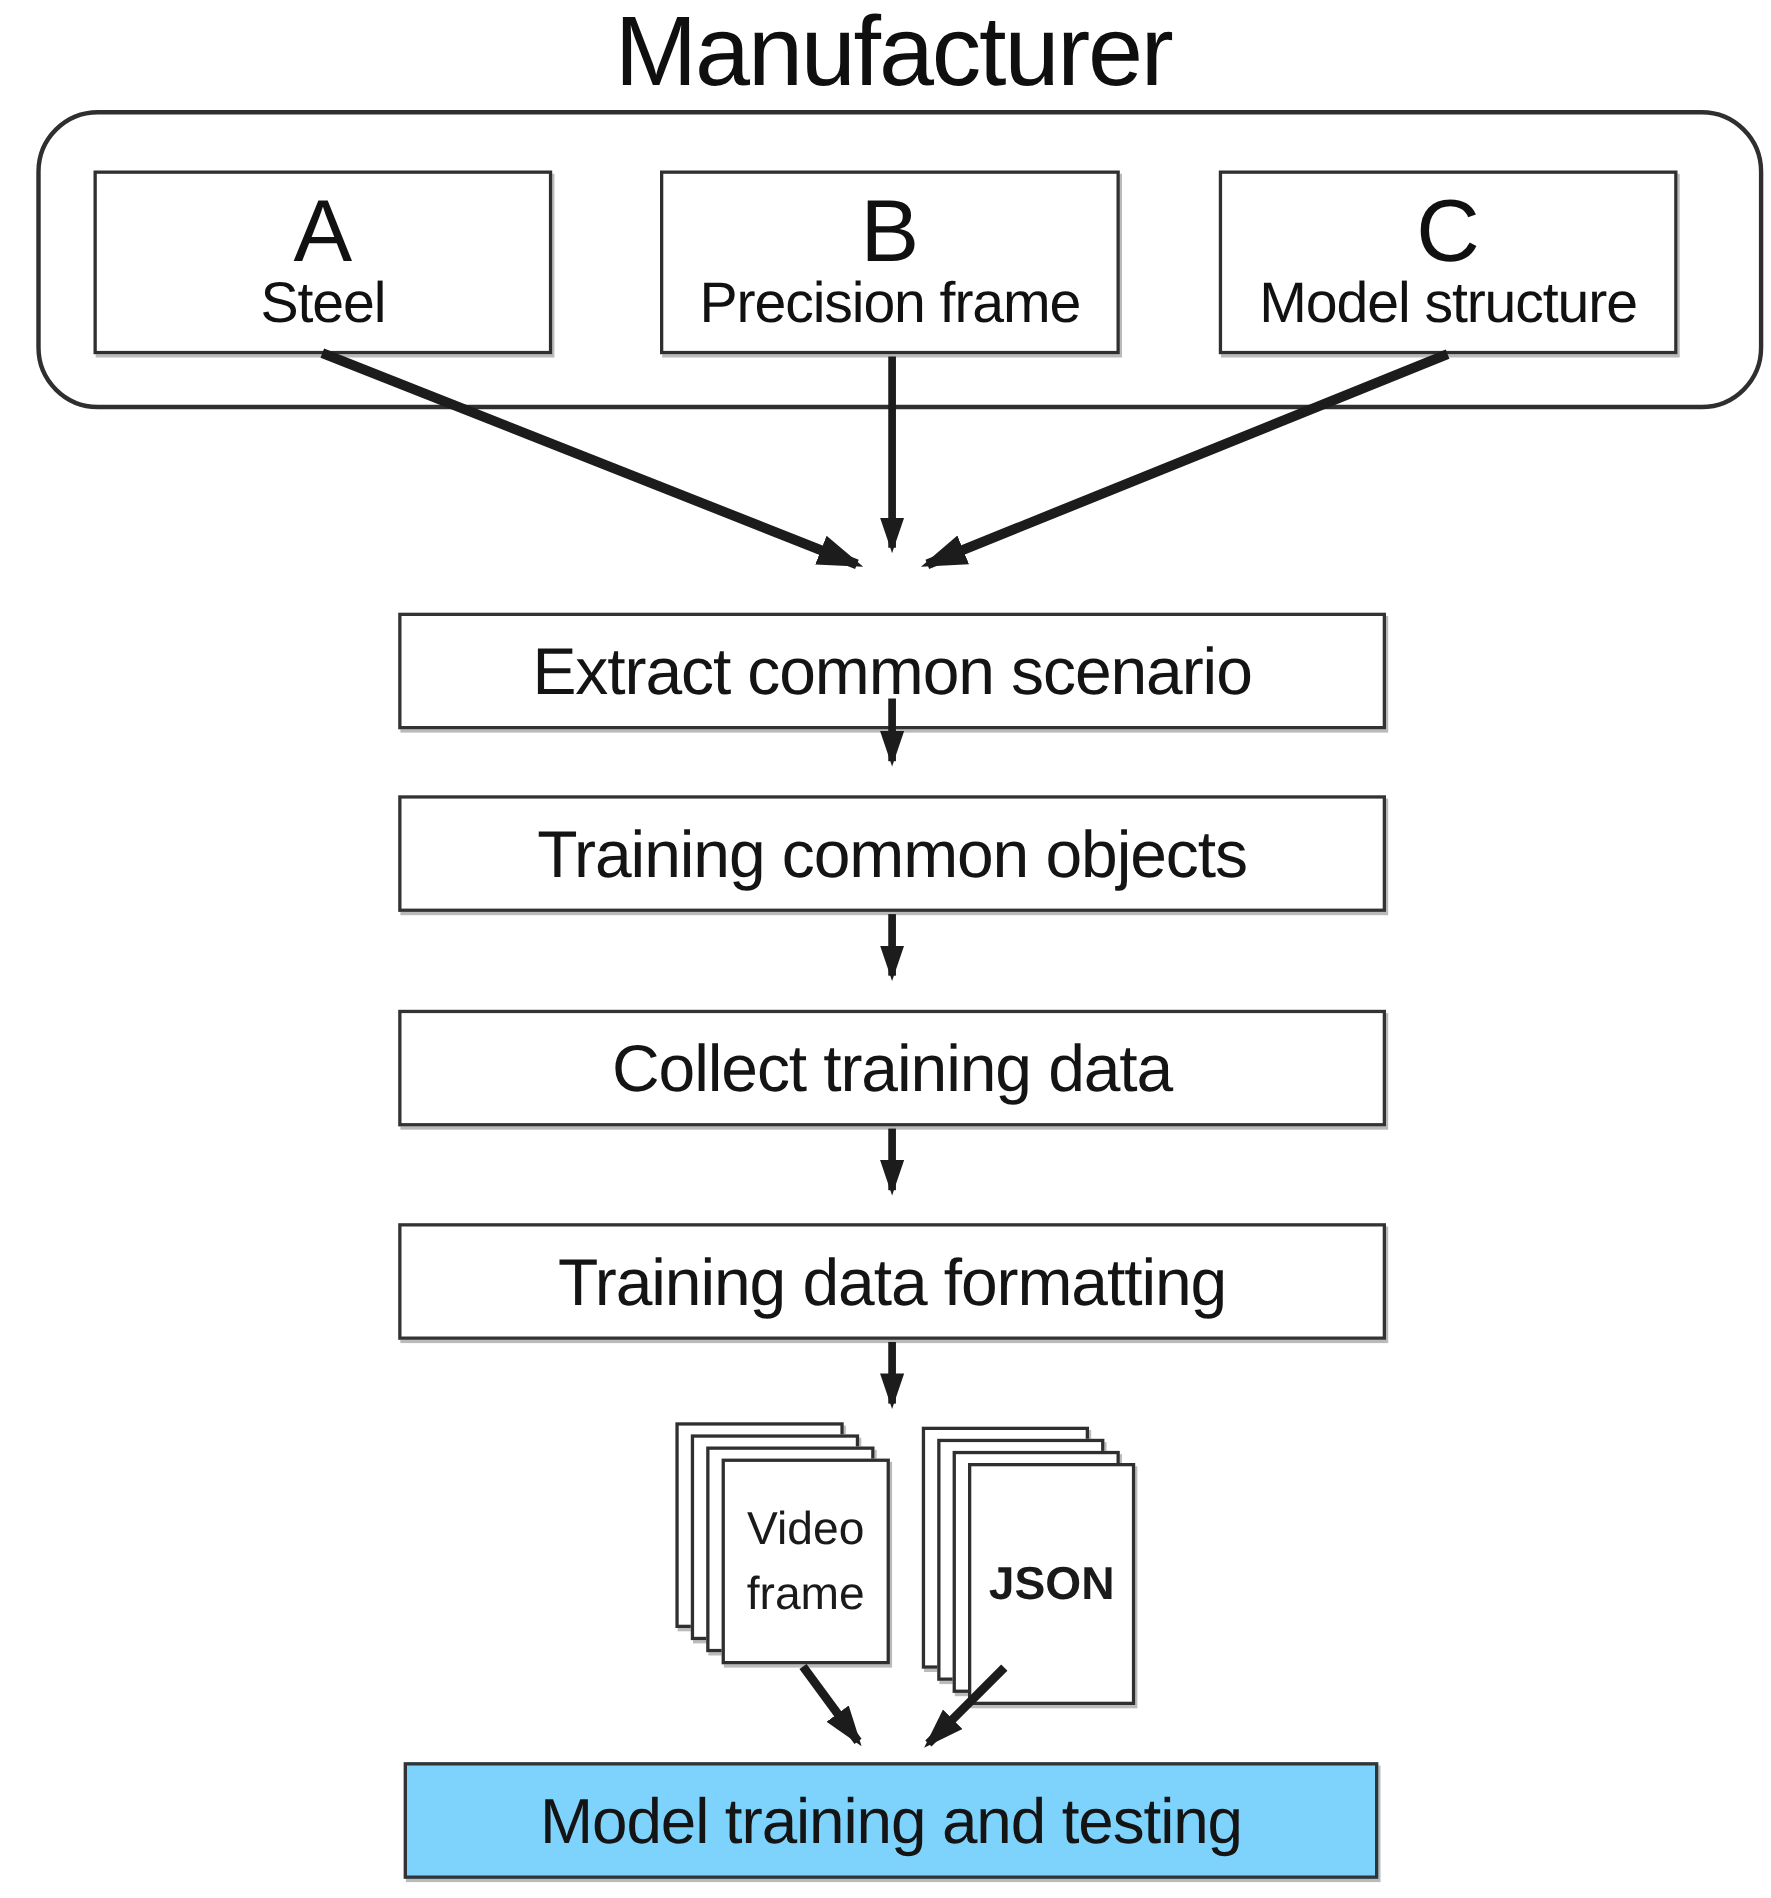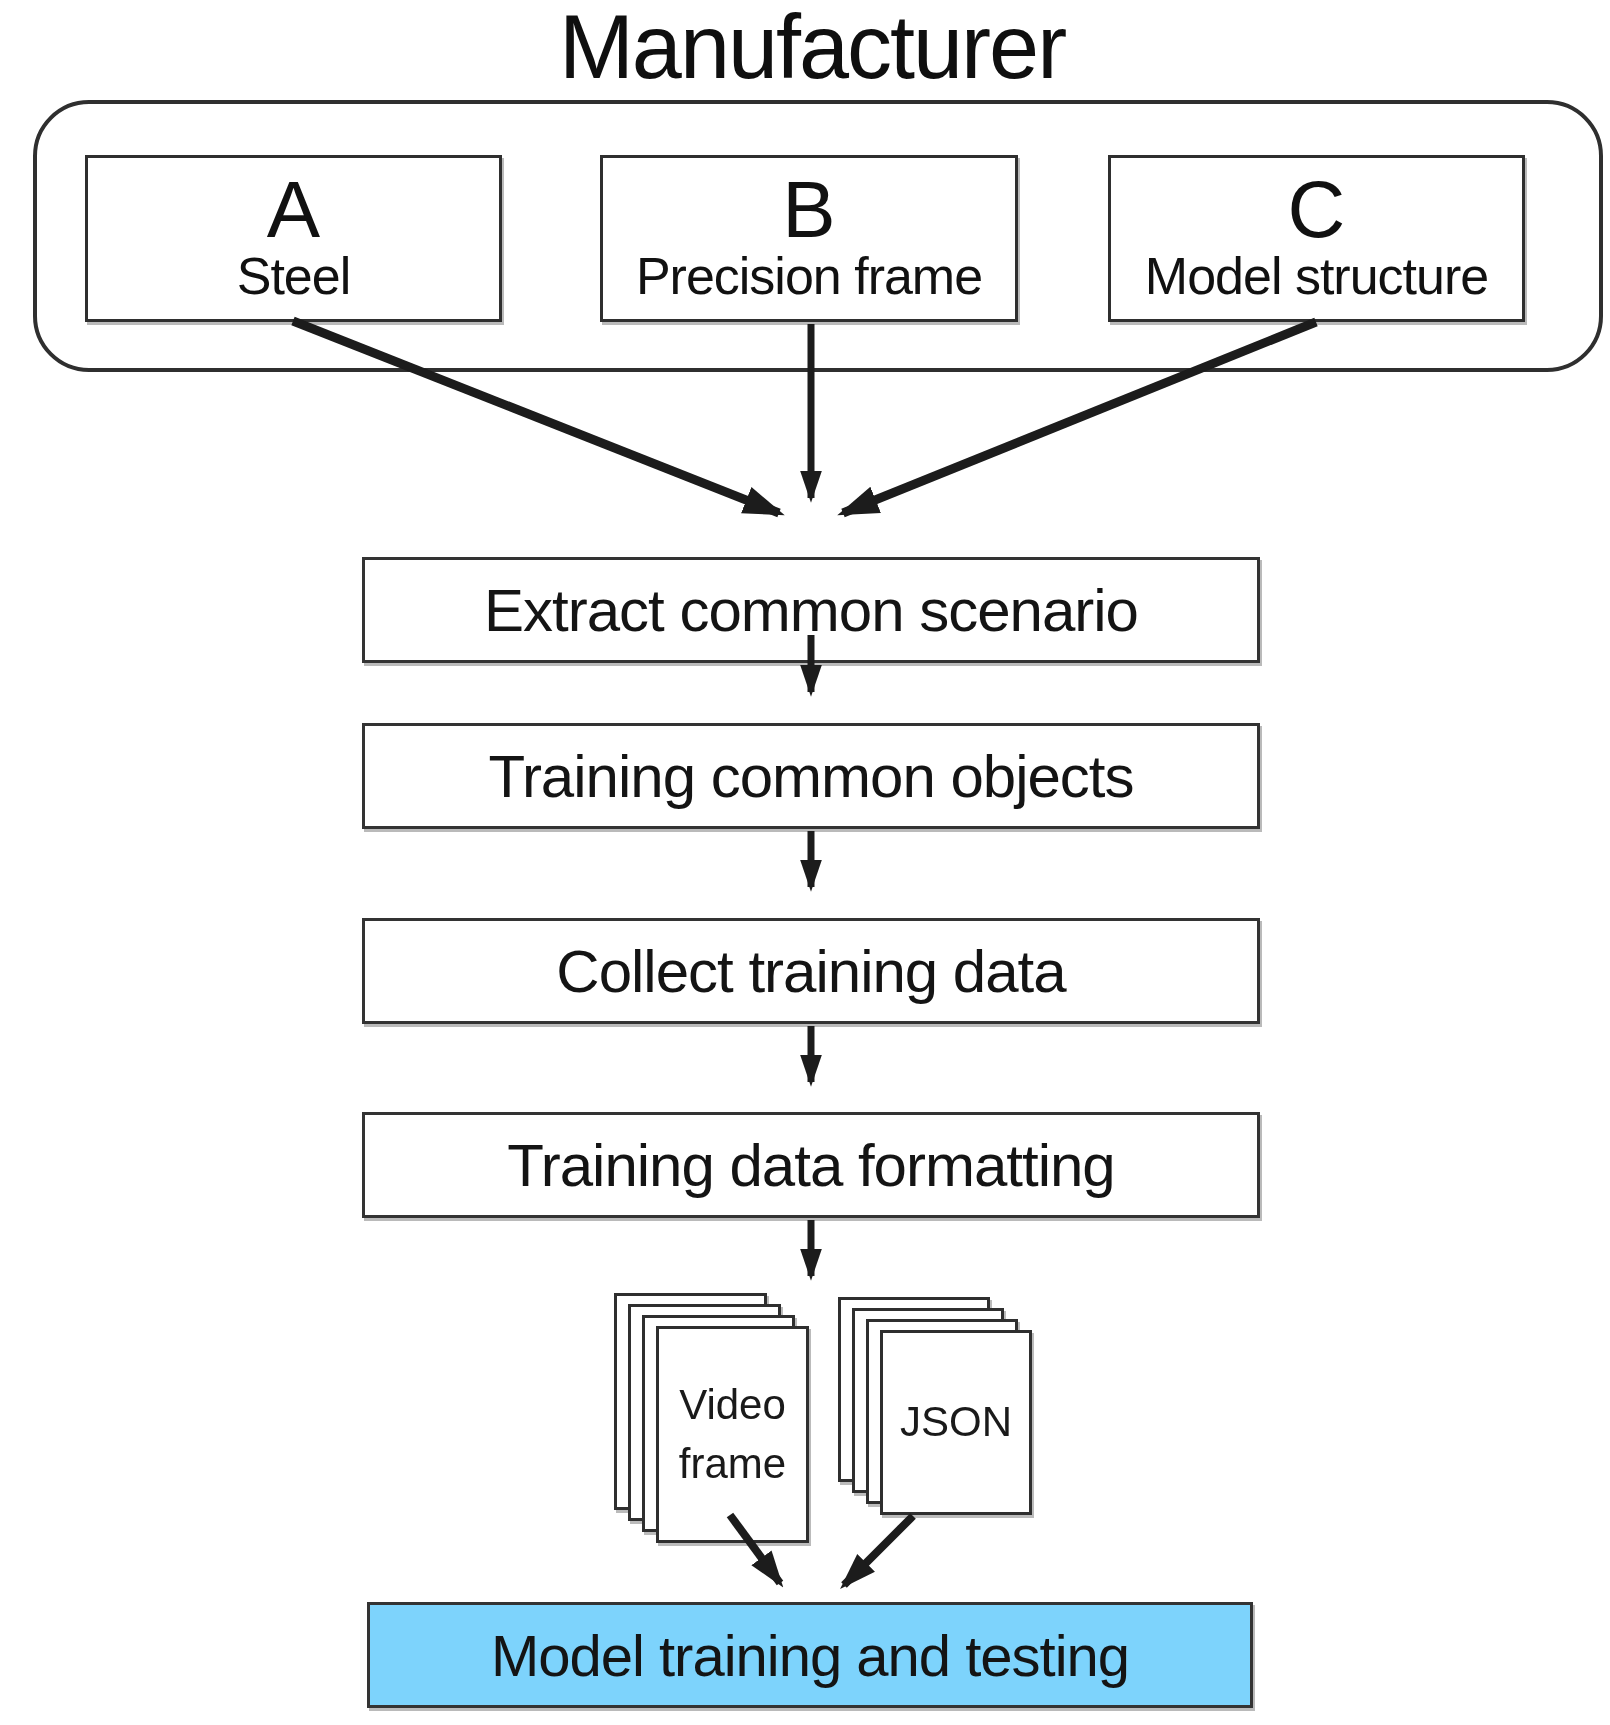--- a/index.html
+++ b/index.html
@@ -47,22 +47,22 @@
     font-size:58px;letter-spacing:-1px;color:#141414;white-space:nowrap;
   }
 
   .stack{position:absolute;}
   .stack-video{left:614px;top:1293px;width:196px;height:220px;}
   .stack-json{left:838px;top:1297px;width:195px;height:218px;}
   .page{
     position:absolute;background:#ffffff;border:3px solid #2f2f2f;box-sizing:border-box;
     box-shadow:2px 3px 0 rgba(120,120,120,0.5);
   }
-  .stack-video .page{width:153px;height:217px;}
-  .stack-json .page{width:152px;height:185px;}
+  .stack-video .page{width:153px;height:187px;}
+  .stack-json .page{width:152px;height:220px;font-weight:bold;}
   .p1{left:0;top:0;}
   .p2{left:14px;top:11px;}
   .p3{left:28px;top:22px;}
   .p4{left:42px;top:33px;display:flex;align-items:center;justify-content:center;text-align:center;}
   .page-label{font-size:42px;line-height:1.4;color:#1a1a1a;}
 
   .arrows{position:absolute;left:0;top:0;width:1610px;height:1725px;pointer-events:none;}
 </style>
 </head>
 <body>

